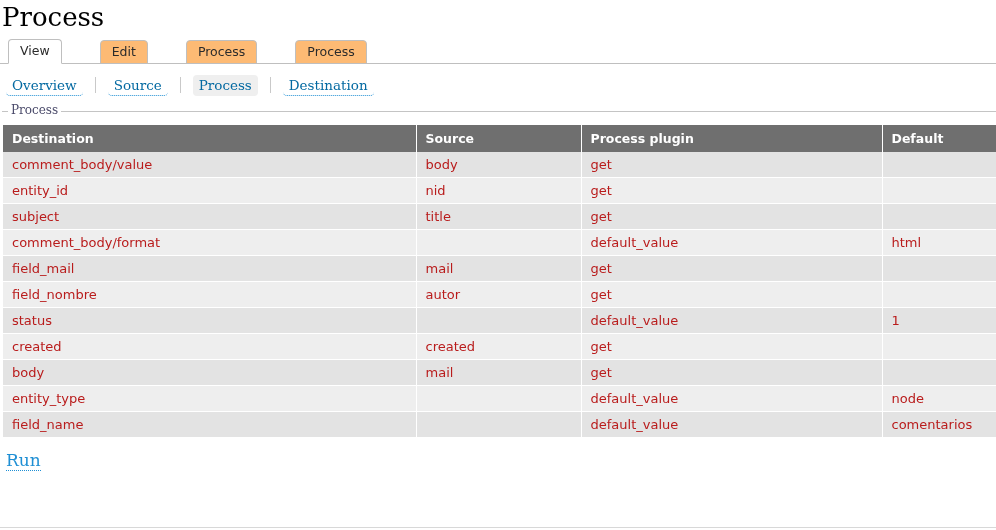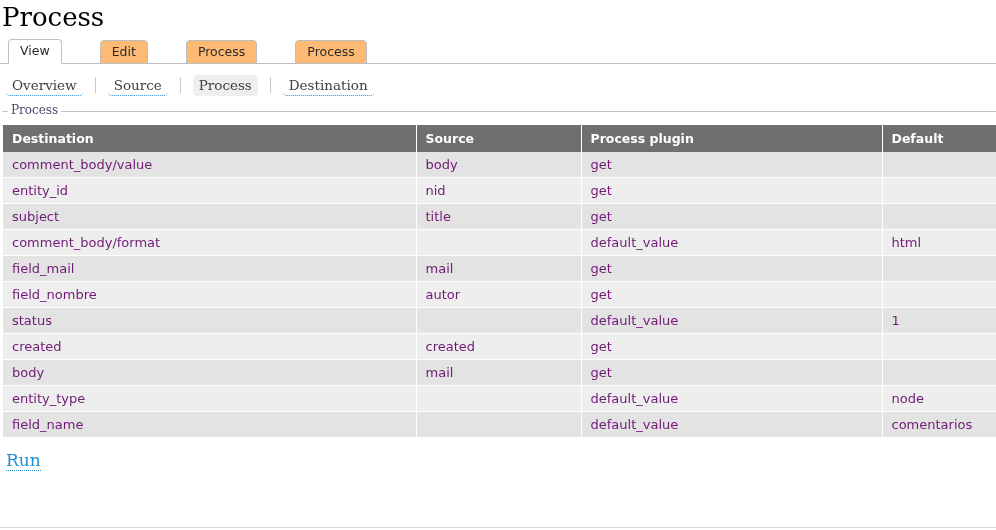--- a/index.html
+++ b/index.html
@@ -77,21 +77,21 @@
     margin: 9px 0 0 0;
     padding: 0 0 0 6px;
     list-style: none;
     display: flex;
     align-items: center;
     height: 24px;
   }
   .secondary-tab {
     font-family: "DejaVu Serif", serif;
     font-size: 13.5px;
-    color: #404040;
+    color: #0369a1;
     padding: 2px 6px;
     border-radius: 4px;
     cursor: pointer;
     white-space: nowrap;
     text-decoration: none;
     border-bottom: 1px dotted #1f8fd4;
     line-height: 17px;
   }
   .secondary-tab.is-active {
     background: #efefef;
@@ -141,21 +141,21 @@
     font-size: 12.5px;
     padding: 6px 0 6px 9px;
     height: 13px;
     border-right: 1px solid #ffffff;
     white-space: nowrap;
   }
   .process-table thead th:last-child { border-right: 0; }
   .process-table tbody td {
     padding: 5px 0 5px 9px;
     height: 14px;
-    color: #701a75;
+    color: #b91c1c;
     border-right: 1px solid #ffffff;
     border-bottom: 1px solid #ffffff;
     white-space: nowrap;
     overflow: hidden;
     text-overflow: ellipsis;
   }
   .process-table tbody td:last-child { border-right: 0; }
   .process-table tbody tr:nth-child(odd)  td { background: #e3e3e3; }
   .process-table tbody tr:nth-child(even) td { background: #eeeeee; }
 

